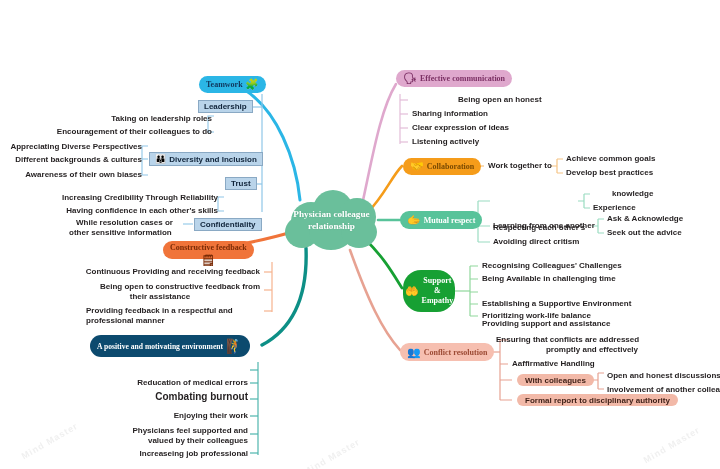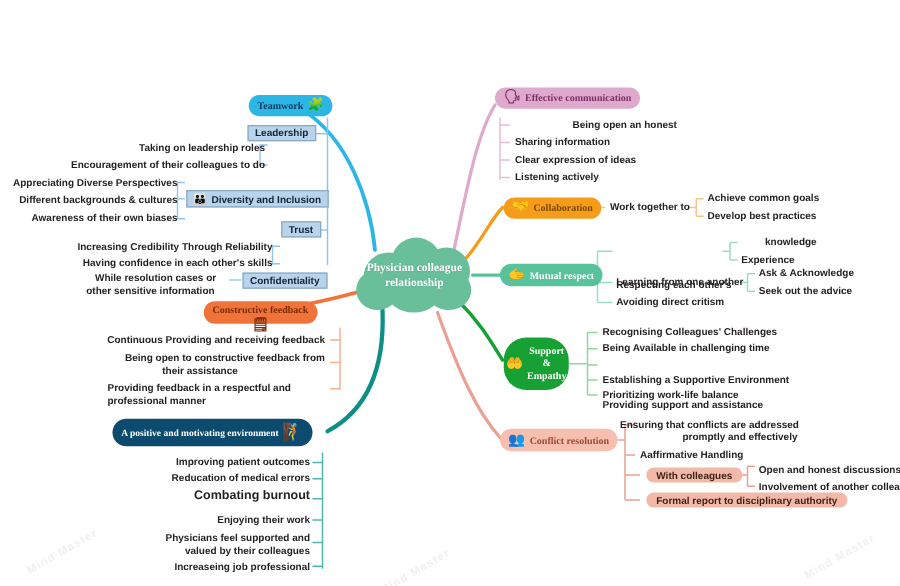--- a/index.html
+++ b/index.html
@@ -201,21 +201,20 @@
   <div class="leaf right" style="left:60px;top:267px;width:200px;">Continuous Providing and receiving feedback</div>
   <div class="leaf right" style="left:60px;top:282px;width:200px;">Being open to constructive feedback from</div>
   <div class="leaf center" style="left:60px;top:292px;width:200px;">their assistance</div>
   <div class="leaf" style="left:86px;top:306px;width:175px;">Providing feedback in a respectful and</div>
   <div class="leaf" style="left:86px;top:316px;width:175px;">professional manner</div>
 
   <div id="node-positive" class="pill" style="left:90px;top:335px;height:22px;border-radius:12px;">
     <span>A positive and motivating environment</span>
     <span class="ico" style="font-size:14px;">🧗</span>
   </div>
-  <div class="leaf right" style="left:60px;top:365px;width:188px;">Improving patient outcomes</div>
   <div class="leaf right" style="left:60px;top:378px;width:188px;">Reducation of  medical errors</div>
   <div class="leaf right" style="left:60px;top:392px;width:188px;font-size:10px;">Combating burnout</div>
   <div class="leaf right" style="left:60px;top:411px;width:188px;">Enjoying their work</div>
   <div class="leaf right" style="left:60px;top:436px;width:188px;">valued by their colleagues</div>
   <div class="leaf right" style="left:60px;top:426px;width:188px;">Physicians feel supported and</div>
   <div class="leaf right" style="left:60px;top:449px;width:188px;">Increaseing job professional</div>
 
   <div id="node-communication" class="pill" style="left:396px;top:70px;height:17px;">
     <span class="ico">🗣</span>
     <span>Effective communication</span>

